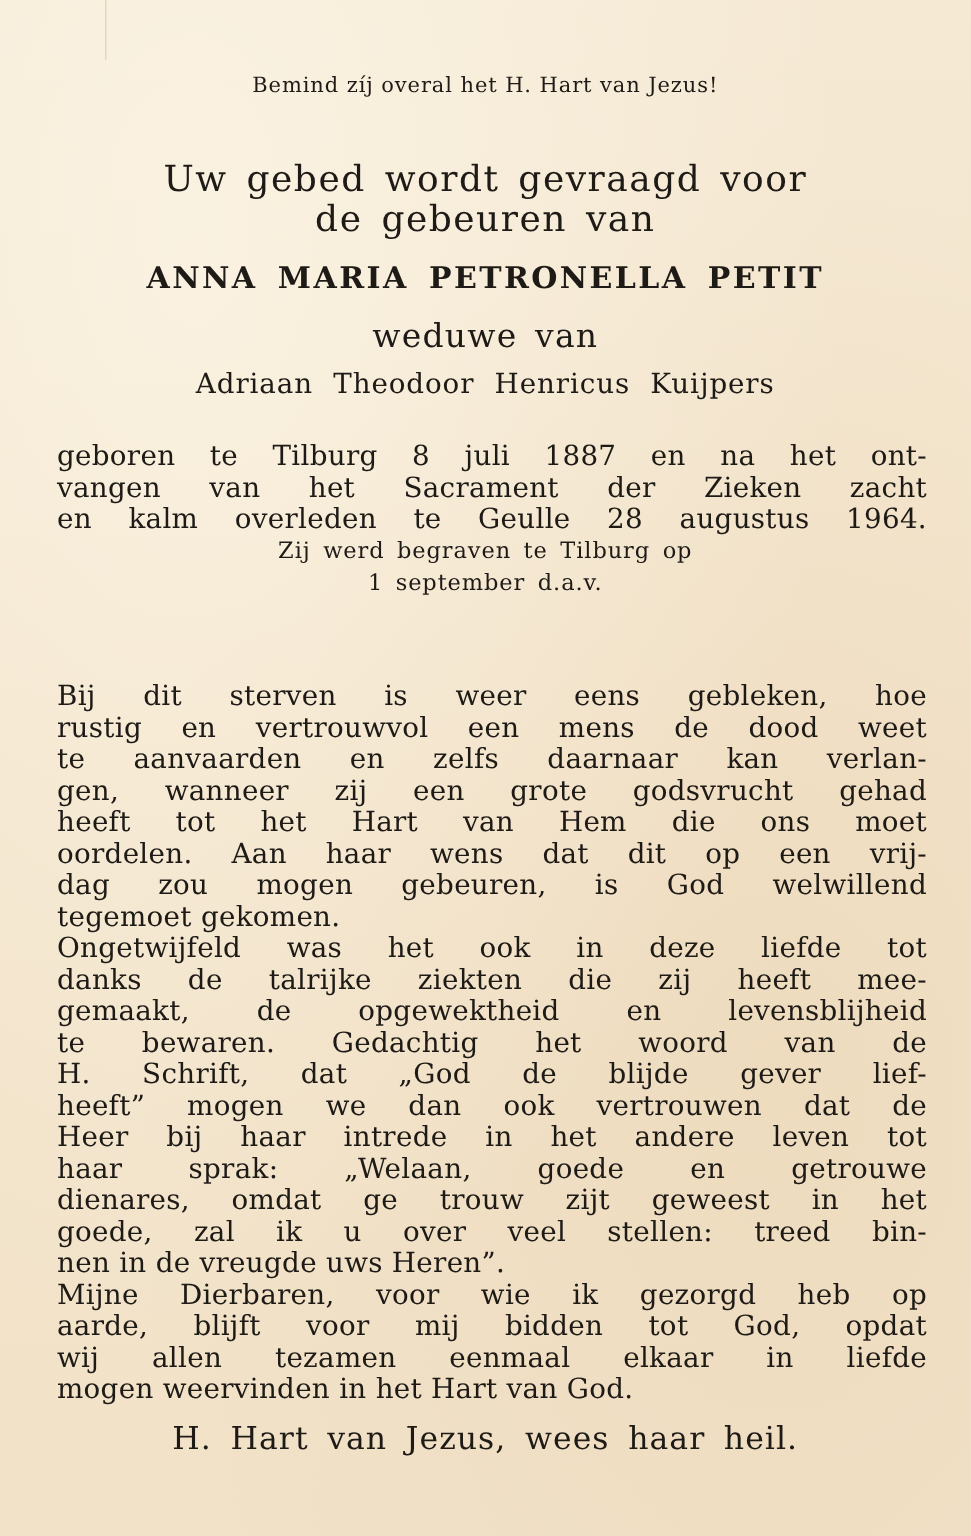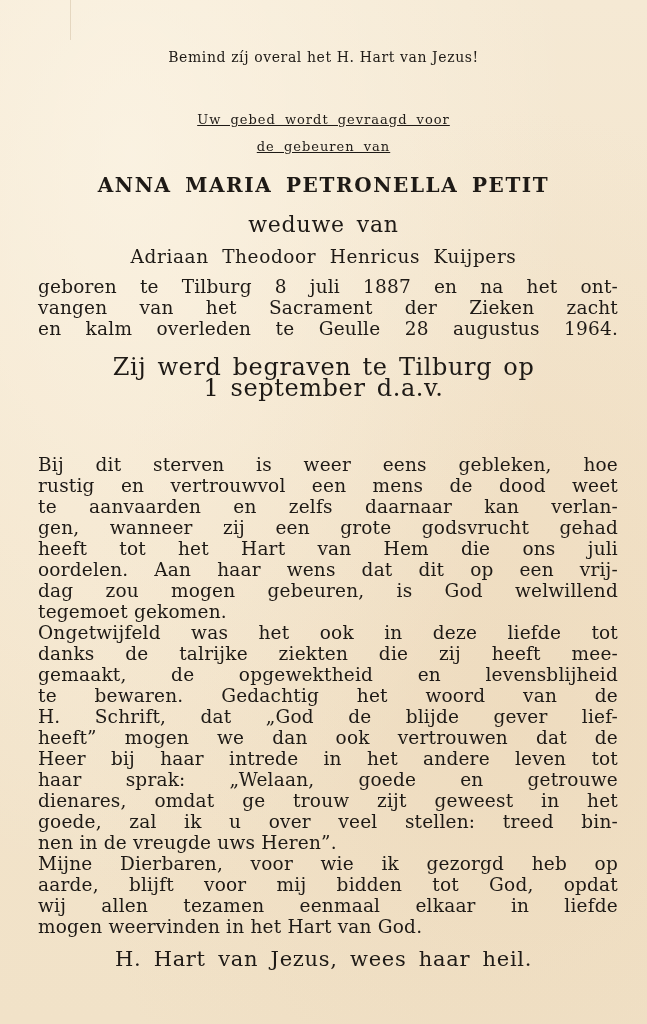--- a/index.html
+++ b/index.html
@@ -32,25 +32,24 @@
     white-space: nowrap;
   }
   .invocation {
     top: 36px;
     font-size: 14px;
     letter-spacing: 0.6px;
     margin-top: 13px;
   }
   .request {
     top: 106px;
-    font-size: 13px;
+    font-size: 24px;
     line-height: 27px;
     letter-spacing: 1px;
     word-spacing: 4px;
-    text-decoration: underline;
   }
   .deceased-name {
     top: 173px;
     font-size: 20px;
     font-weight: bold;
     letter-spacing: 1.6px;
     word-spacing: 5px;
   }
   .widow-of {
     top: 212px;
@@ -76,28 +75,28 @@
   .justify-line {
     display: block;
     text-align: justify;
     text-align-last: justify;
     white-space: nowrap;
     height: 21px;
   }
   .justify-line.last {
     text-align-last: left;
   }
-  .birth-block { top: 276px; }
+  .birth-block { top: 294px; }
   .burial-block {
     position: absolute;
     top: 357px;
     left: 0;
     width: 647px;
     text-align: center;
-    font-size: 24px;
+    font-size: 15px;
     line-height: 21px;
     letter-spacing: 0.6px;
     word-spacing: 3px;
   }
   .body-block { top: 454px; }
   .closing {
     top: 947px;
     font-size: 21px;
     letter-spacing: 0.7px;
     word-spacing: 5px;
@@ -137,21 +136,21 @@
   <div class="burial-block">
     <div>Zij werd begraven te Tilburg op</div>
     <div>1 september d.a.v.</div>
   </div>
 
   <div class="justify-block body-block">
     <span class="justify-line">Bij dit sterven is weer eens gebleken, hoe</span>
     <span class="justify-line">rustig en vertrouwvol een mens de dood weet</span>
     <span class="justify-line">te aanvaarden en zelfs daarnaar kan verlan-</span>
     <span class="justify-line">gen, wanneer zij een grote godsvrucht gehad</span>
-    <span class="justify-line">heeft tot het Hart van Hem die ons juli</span>
+    <span class="justify-line">heeft tot het Hart van Hem die ons moet</span>
     <span class="justify-line">oordelen. Aan haar wens dat dit op een vrij-</span>
     <span class="justify-line">dag zou mogen gebeuren, is God welwillend</span>
     <span class="justify-line last">tegemoet gekomen.</span>
     <span class="justify-line">Ongetwijfeld was het ook in deze liefde tot</span>
     <span class="justify-line">danks de talrijke ziekten die zij heeft mee-</span>
     <span class="justify-line">gemaakt, de opgewektheid en levensblijheid</span>
     <span class="justify-line">te bewaren. Gedachtig het woord van de</span>
     <span class="justify-line">H. Schrift, dat „God de blijde gever lief-</span>
     <span class="justify-line">heeft” mogen we dan ook vertrouwen dat de</span>
     <span class="justify-line">Heer bij haar intrede in het andere leven tot</span>

